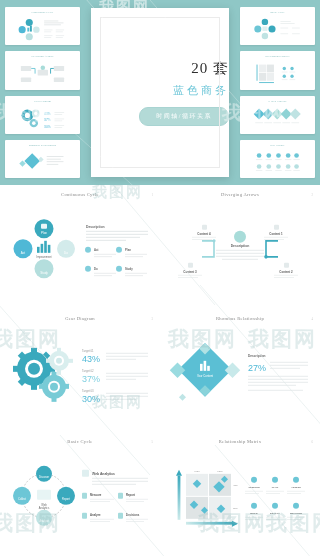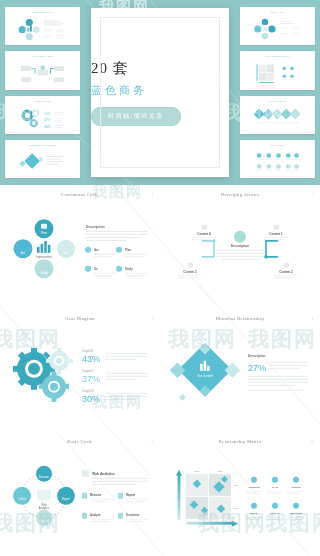--- a/index.html
+++ b/index.html
@@ -19,21 +19,21 @@
          box-shadow:0 1px 2px rgba(0,0,0,.07);}
   .thumb-t{position:absolute;top:4px;left:0;right:0;text-align:center;font-size:2.6px;
            color:#7fb8b9;letter-spacing:.2px;}
   .thumb-body{position:absolute;top:11px;left:5px;right:5px;bottom:4px;}
 
   
   .card{height:100%;background:#fff;position:relative;box-shadow:0 2px 8px rgba(0,0,0,.14);}
   .card::after{content:"";position:absolute;left:9px;right:9px;top:9px;bottom:9px;
                border:1px solid #ebebeb;pointer-events:none;}
   .card-pad{position:absolute;inset:0;display:flex;flex-direction:column;
-            align-items:flex-start;justify-content:center;gap:5px;}
+            align-items:flex-end;justify-content:center;gap:5px;}
   .t-num{font-size:15px;color:#2e2e2e;letter-spacing:1px;}
   .t-sub{font-size:11px;color:#6ec6d8;letter-spacing:3px;}
   .t-main{font-size:11.5px;color:#2e2e2e;letter-spacing:.3px;}
   .t-btn{margin-top:4px;border:1px solid #a9d4d2;border-radius:9px;color:#fff;
          font-size:6px;letter-spacing:1.5px;padding:4px 16px;background:#b3dad7;}
 
   
   .diag{position:absolute;inset:0;pointer-events:none;}
   .wm{position:absolute;color:rgba(255,255,255,.55);font-weight:bold;
       font-family:"Liberation Sans",sans-serif;pointer-events:none;white-space:nowrap;}

